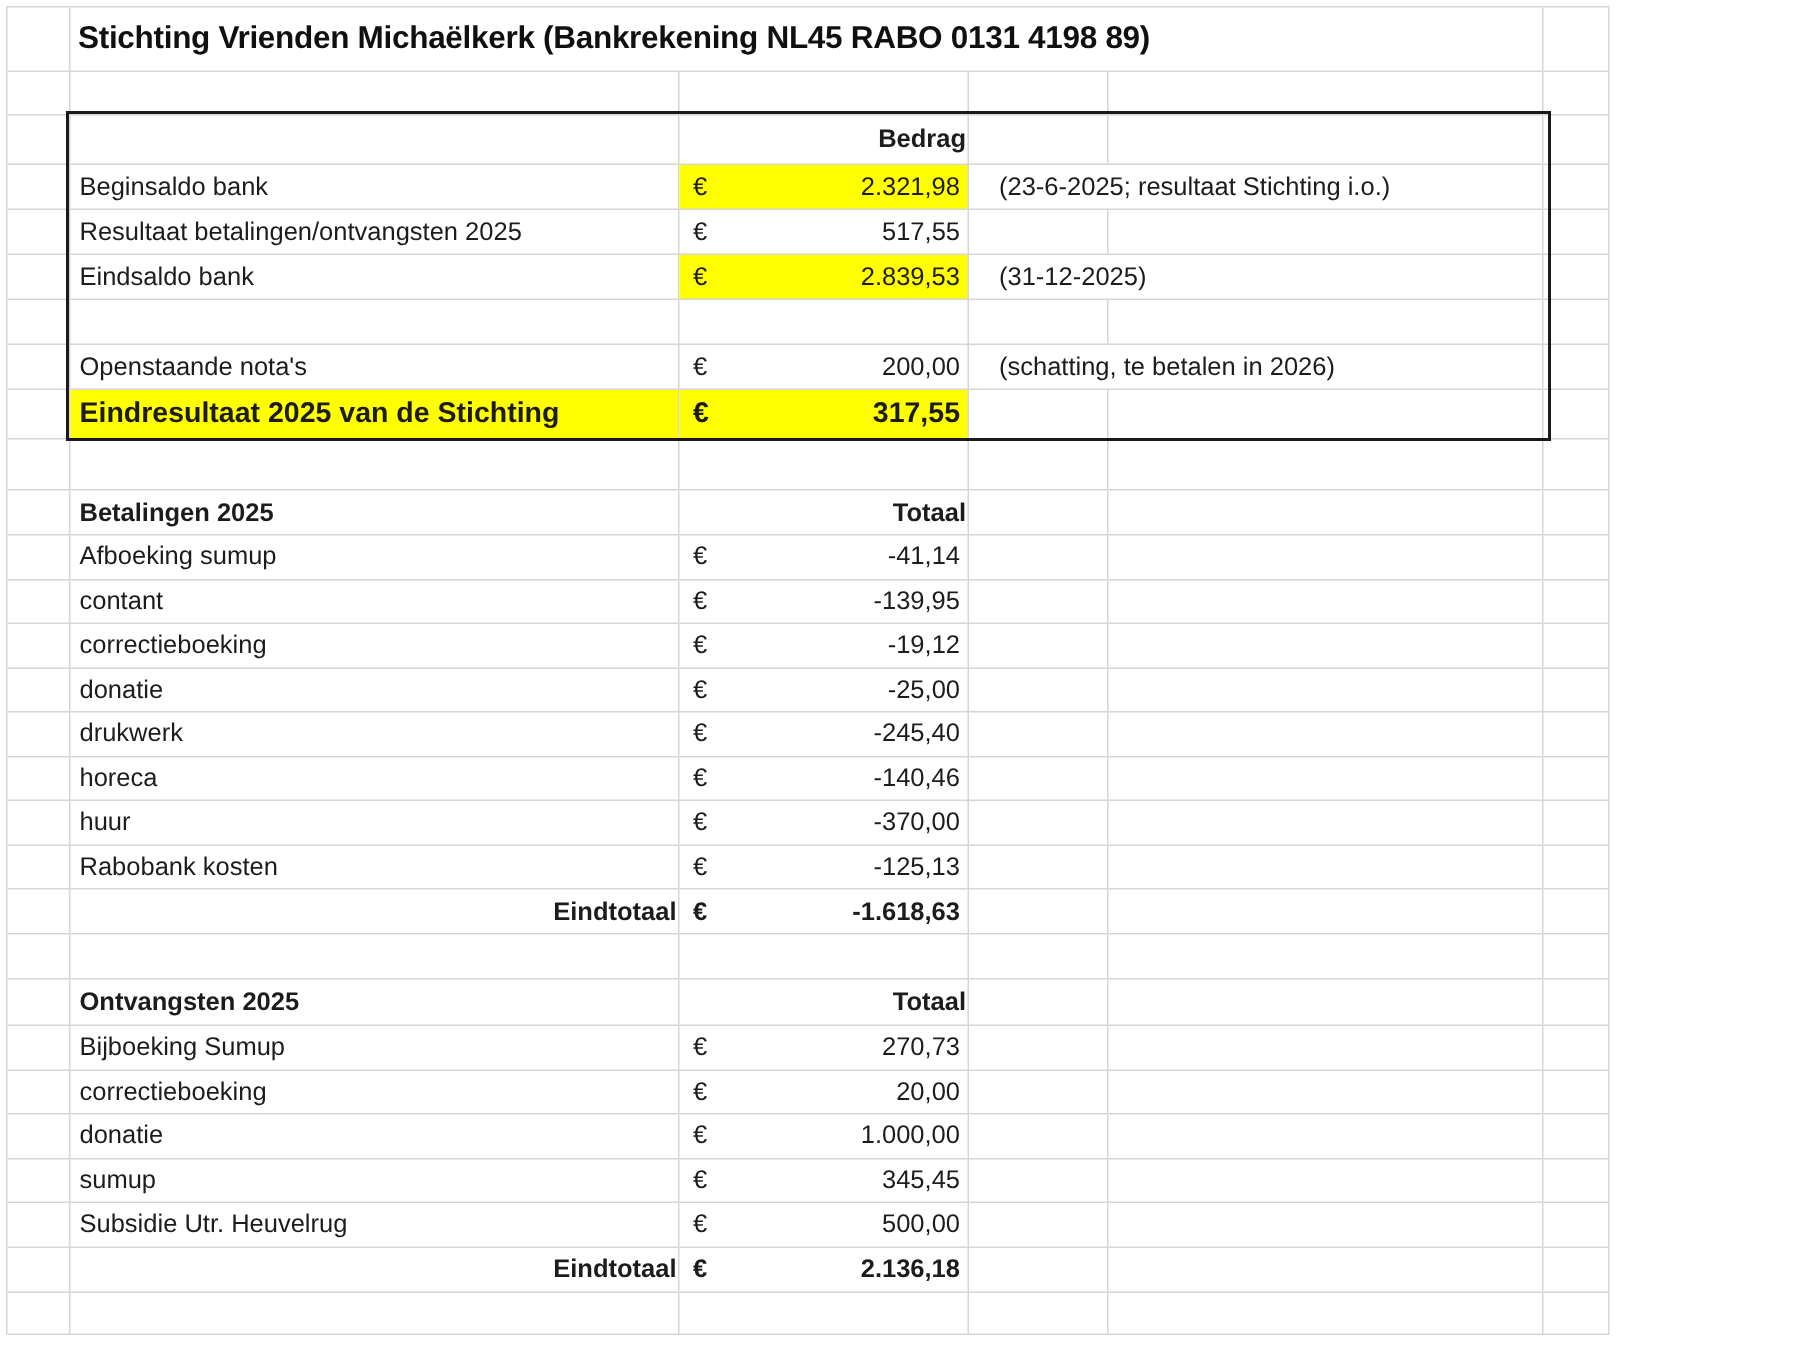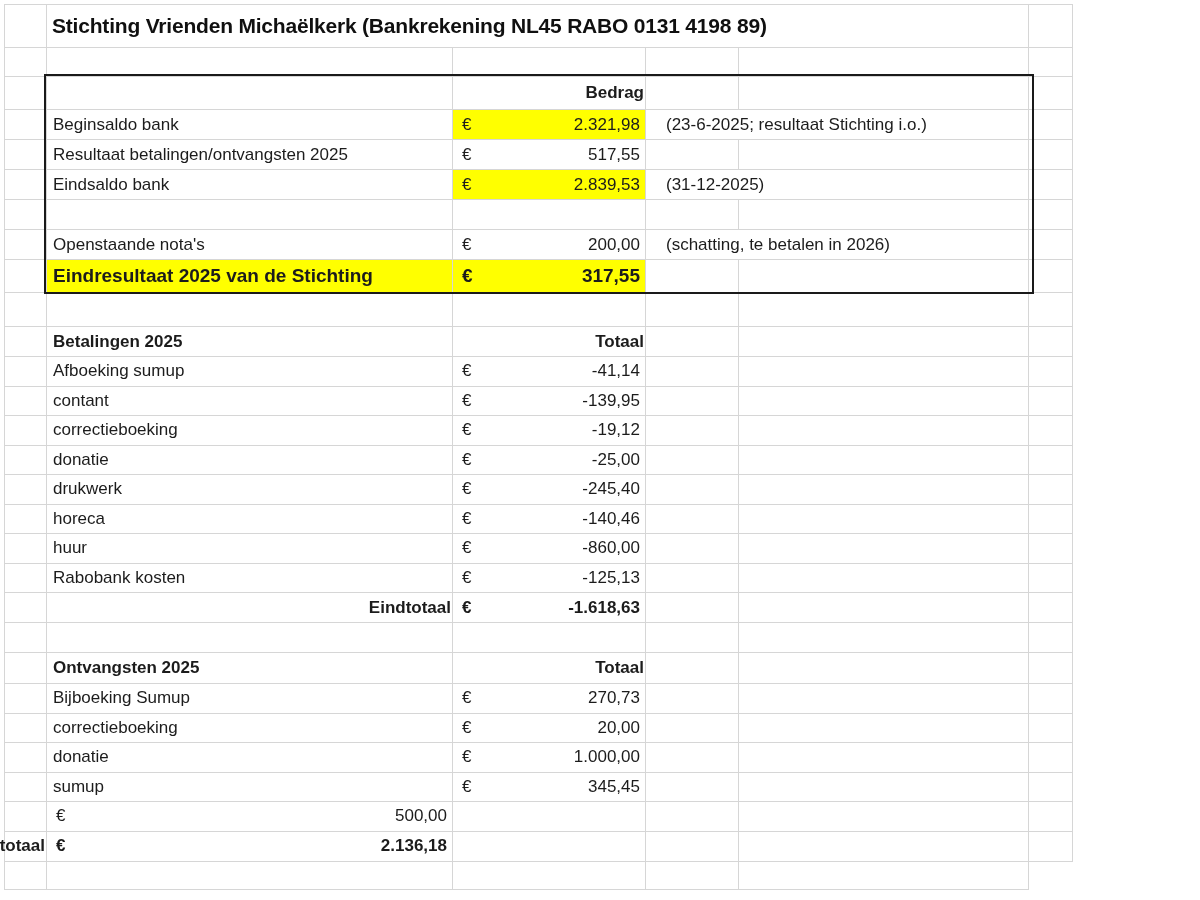--- a/index.html
+++ b/index.html
@@ -174,21 +174,21 @@
         <span>-140,46</span>
       </div>
     <div class="c"></div>
       <div class="c"></div>
       <div class="c"></div>
 
     <div class="c"></div>
     <div class="c lbl">huur</div>
     <div class="c amt">
         <span>€</span>
-        <span>-860,00</span>
+        <span>-370,00</span>
       </div>
     <div class="c"></div>
       <div class="c"></div>
       <div class="c"></div>
 
     <div class="c"></div>
     <div class="c lbl">Rabobank kosten</div>
     <div class="c amt">
         <span>€</span>
         <span>-125,13</span>
@@ -255,20 +255,21 @@
     <div class="c lbl">sumup</div>
     <div class="c amt">
         <span>€</span>
         <span>345,45</span>
       </div>
     <div class="c"></div>
       <div class="c"></div>
       <div class="c"></div>
 
     <div class="c"></div>
+    <div class="c lbl">Subsidie Utr. Heuvelrug</div>
     <div class="c amt">
         <span>€</span>
         <span>500,00</span>
       </div>
     <div class="c"></div>
       <div class="c"></div>
       <div class="c"></div>
 
     <div class="c"></div>
     <div class="c rt b">Eindtotaal</div>

